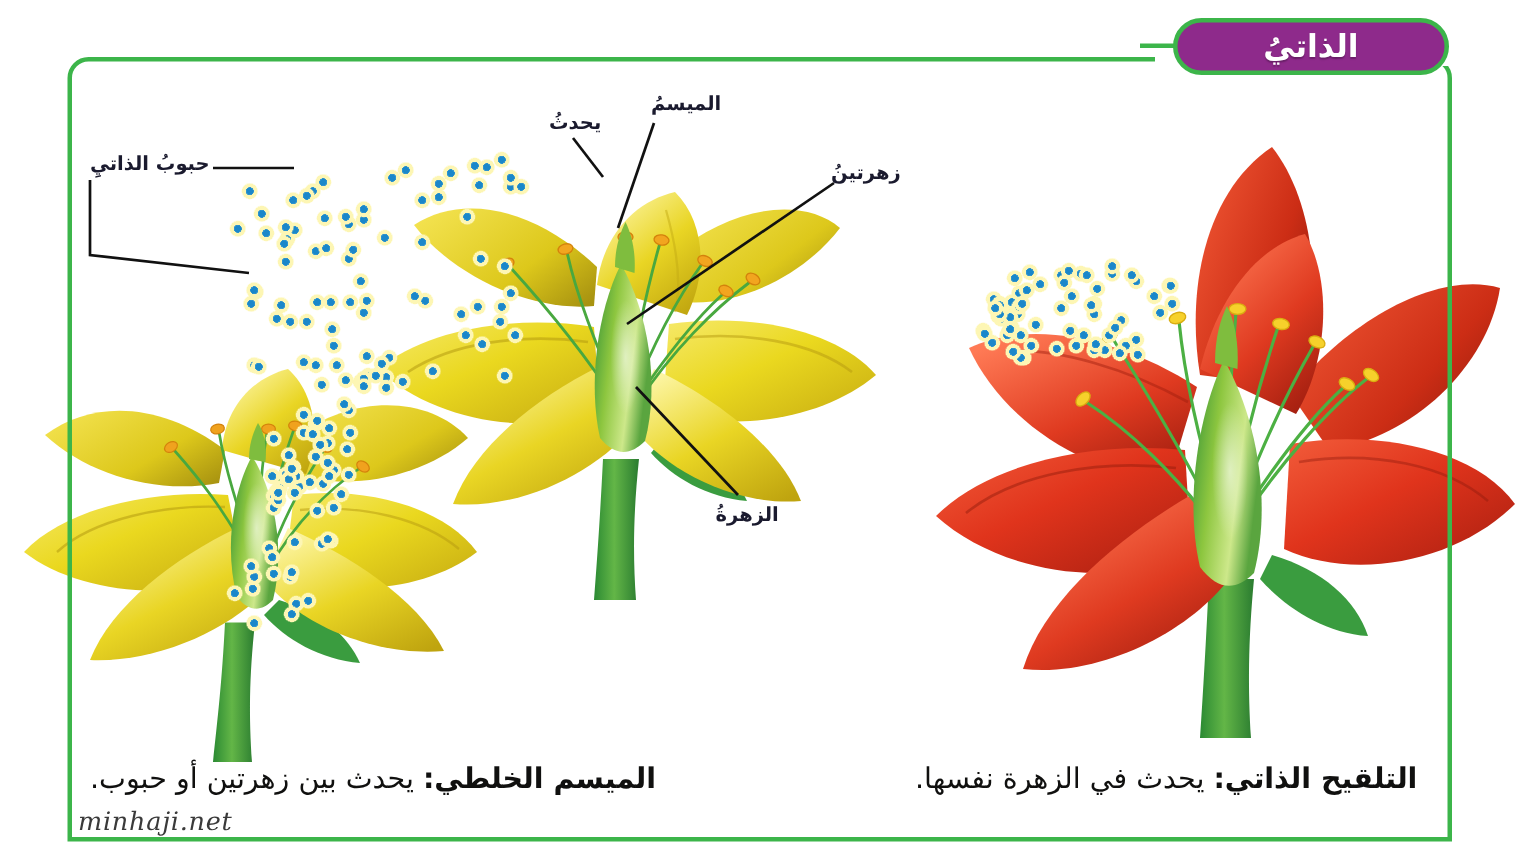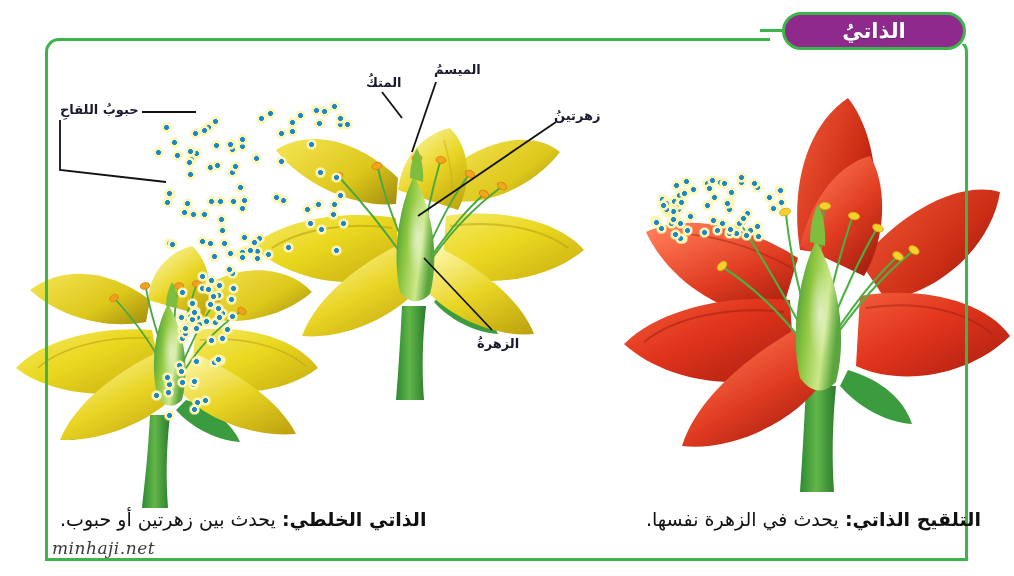--- a/index.html
+++ b/index.html
@@ -489,29 +489,29 @@
       <div class="pollen" style="left: 676px; top: 197px;"></div>
       <div class="pollen" style="left: 658px; top: 200px;"></div>
       <div class="pollen" style="left: 668px; top: 214px;"></div>
     </div>
 
   <div id="frame"></div>
   <div id="frame-notch"></div>
   <div id="badge-stub"></div>
   <div id="title-badge">الذاتيُ</div>
 
-  <div class="lbl" style="left:60px;top:102px;">حبوبُ اللقاحِ</div>
-  <div class="lbl" style="left:366px;top:75px;">المتكُ</div>
+  <div class="lbl" style="left:60px;top:102px;">حبوبُ الذاتيِ</div>
+  <div class="lbl" style="left:366px;top:75px;">يحدثُ</div>
   <div class="lbl" style="left:434px;top:62px;">الميسمُ</div>
   <div class="lbl" style="left:554px;top:108px;">زهرتينُ</div>
   <div class="lbl" style="left:477px;top:336px;">الزهرةُ</div>
 
   <div class="caption" style="left:60px;top:508px;">
-    <b>الذاتي الخلطي:</b><span> يحدث بين زهرتين أو حبوب.</span>
+    <b>الميسم الخلطي:</b><span> يحدث بين زهرتين أو حبوب.</span>
   </div>
 
-  <div class="caption" style="left:646px;top:508px;">
+  <div class="caption" style="left:610px;top:508px;">
     <b>التلقيح الذاتي:</b><span> يحدث في الزهرة نفسها.</span>
   </div>
 
   <div id="watermark">minhaji.net</div>
 
 </div>
 
 </body></html>

